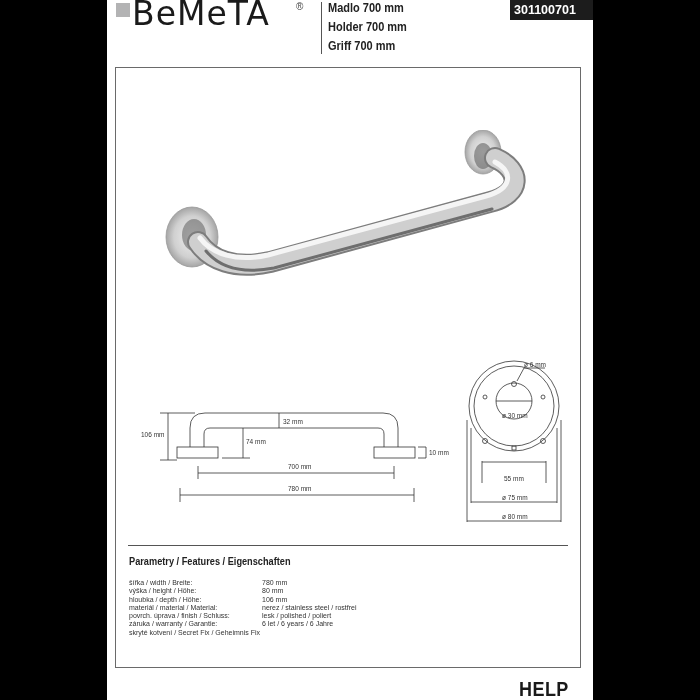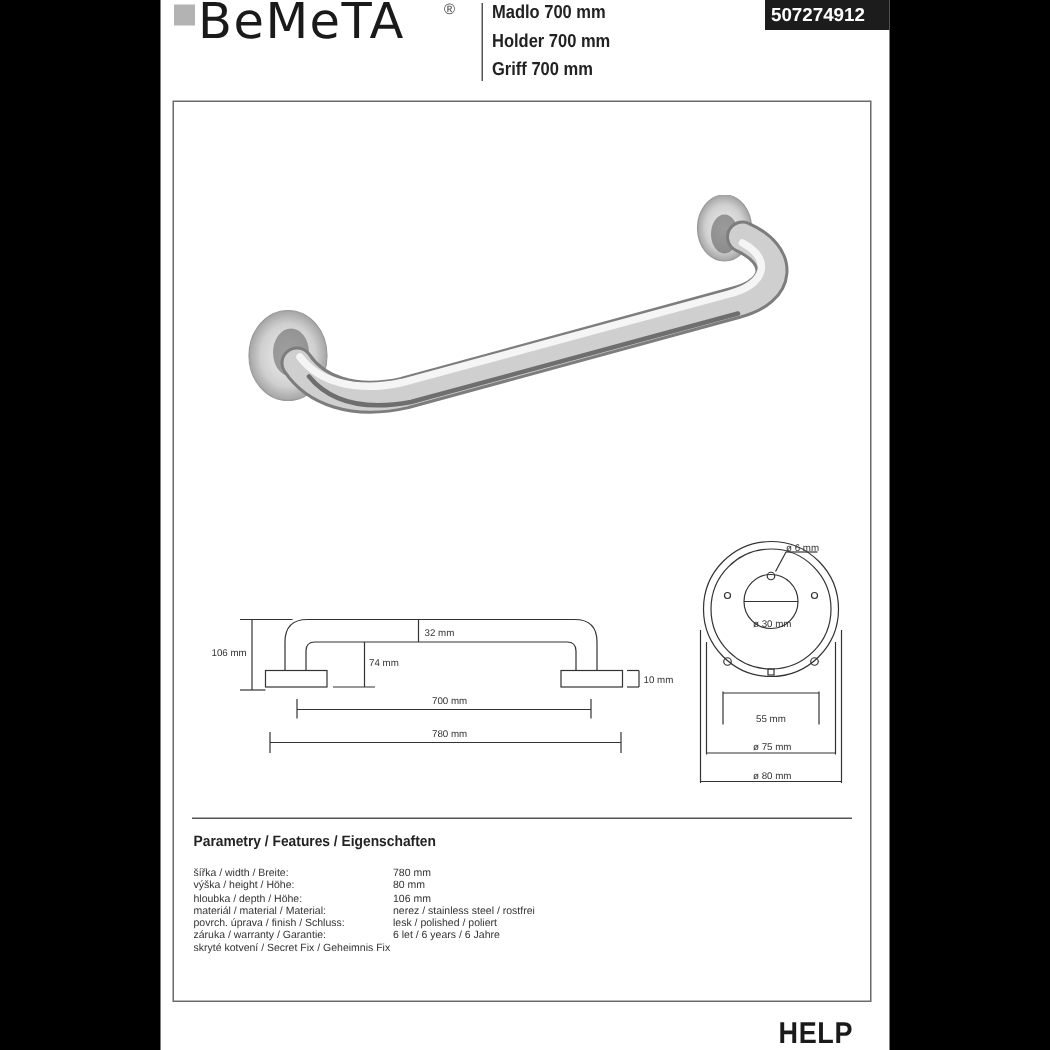--- a/index.html
+++ b/index.html
@@ -78,21 +78,21 @@
 <div class="logo-text">BeMeTA</div>
 <div class="logo-reg">®</div>
 <div class="header-divider"></div>
 
 <div class="titles">
   <div>Madlo 700 mm</div>
   <div>Holder 700 mm</div>
   <div>Griff 700 mm</div>
 </div>
 
-<div class="code-badge">507274912</div>
+<div class="code-badge">301100701</div>
 
 <div class="frame"></div>
 
 <svg class="photo" width="380" height="160" viewBox="0 0 380 160">
   <defs>
     <linearGradient id="tube" x1="0" y1="0" x2="0" y2="1">
       <stop offset="0" stop-color="#f4f4f4"></stop>
       <stop offset="0.35" stop-color="#c9c9c9"></stop>
       <stop offset="0.6" stop-color="#8a8a8a"></stop>
       <stop offset="0.85" stop-color="#d8d8d8"></stop>

